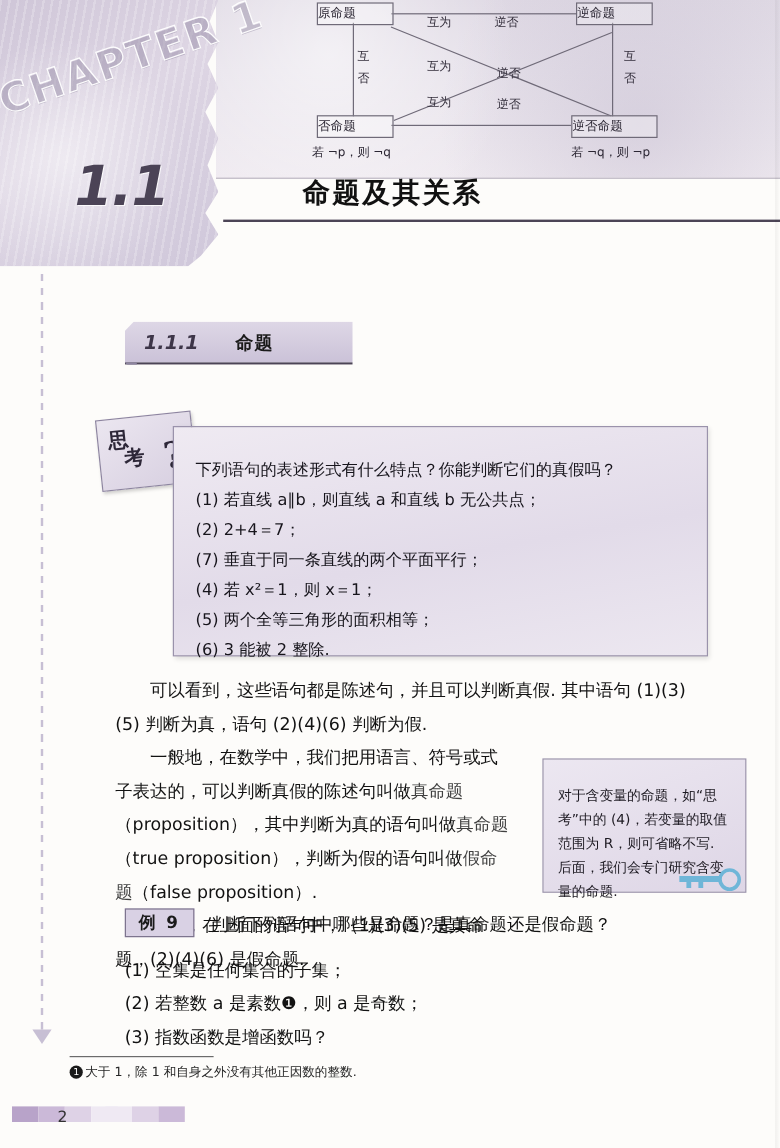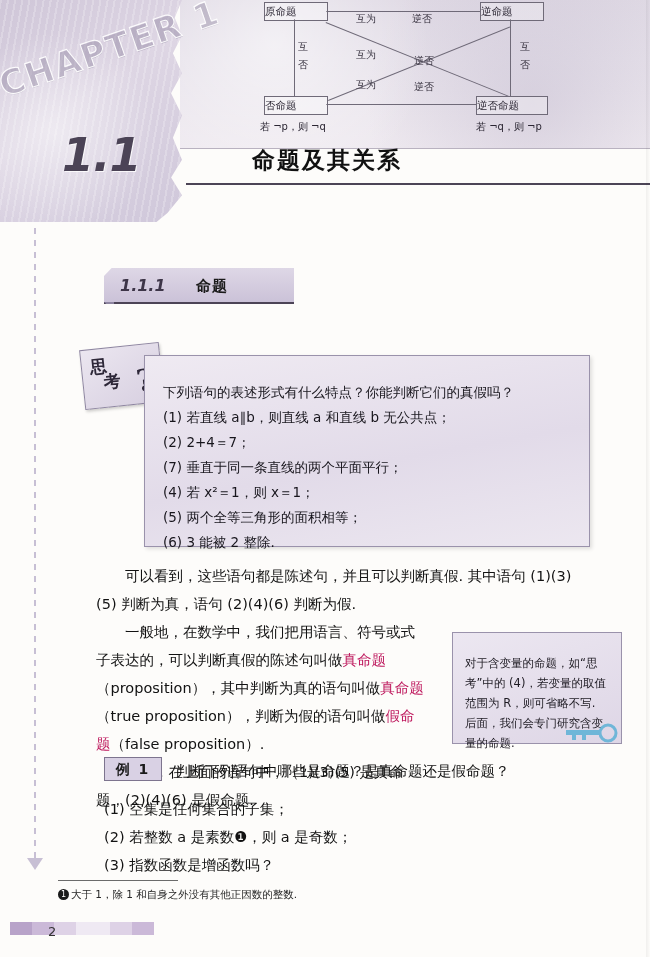--- a/index.html
+++ b/index.html
@@ -224,21 +224,21 @@
     position: absolute;
     top: 562px; left: 96px;
     width: 492px;
     font-size: 14.5px;
     line-height: 28px;
     color: #121212;
     font-family: "DejaVu Sans", sans-serif;
   }
   .body p { margin: 0; text-indent: 2em; }
   .p-narrow { width: 330px; }
-  .hl { color: #be185d; }
+  .hl { color: #404040; }
 
   
   .side-note {
     position: absolute;
     top: 632px; left: 452px;
     width: 170px; height: 112px;
     background: linear-gradient(160deg,#ece7f1,#ded6e6);
     border: 1px solid #9a92ab;
     box-sizing: border-box;
     padding: 20px 12px;
@@ -416,21 +416,21 @@
 </div>
 
 <div class="side-note">对于含变量的命题，如“思考”中的 (4)，若变量的取值范围为 R，则可省略不写. 后面，我们会专门研究含变量的命题.</div>
 <svg class="key-icon" viewBox="0 0 52 22">
   <rect x="0" y="8" width="34" height="5" fill="#6fb6d8"></rect>
   <rect x="6" y="13" width="4" height="5" fill="#6fb6d8"></rect>
   <rect x="16" y="13" width="4" height="5" fill="#6fb6d8"></rect>
   <circle cx="42" cy="11" r="8" fill="none" stroke="#6fb6d8" stroke-width="3"></circle>
 </svg>
 
-<div class="ex-tag">例 1</div>
+<div class="ex-tag">例 9</div>
 <div class="ex-text">判断下列语句中哪些是命题？是真命题还是假命题？</div>
 <div class="ex-items">
   <div>(1) 空集是任何集合的子集；</div>
   <div>(2) 若整数 a 是素数❶，则 a 是奇数；</div>
   <div>(3) 指数函数是增函数吗？</div>
 </div>
 
 <div class="footnote-rule"></div>
 <div class="footnote">
   <span class="circ">1</span><span>大于 1，除 1 和自身之外没有其他正因数的整数.</span>

